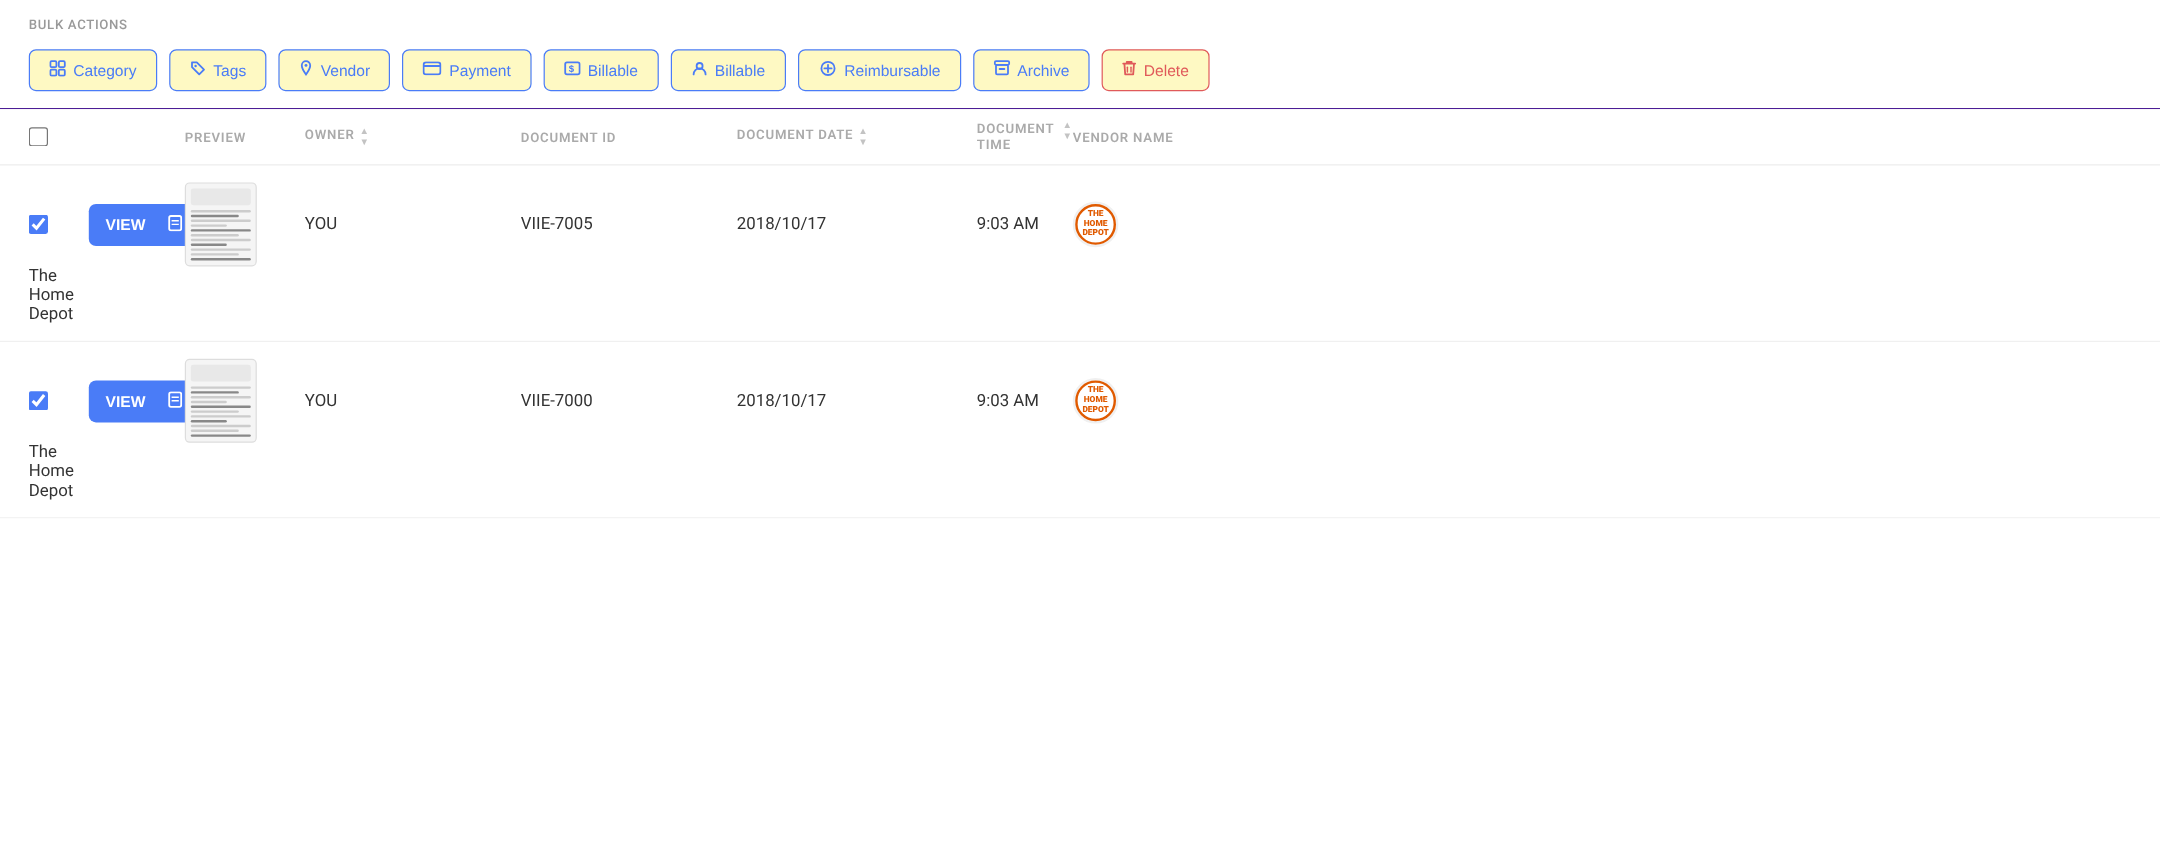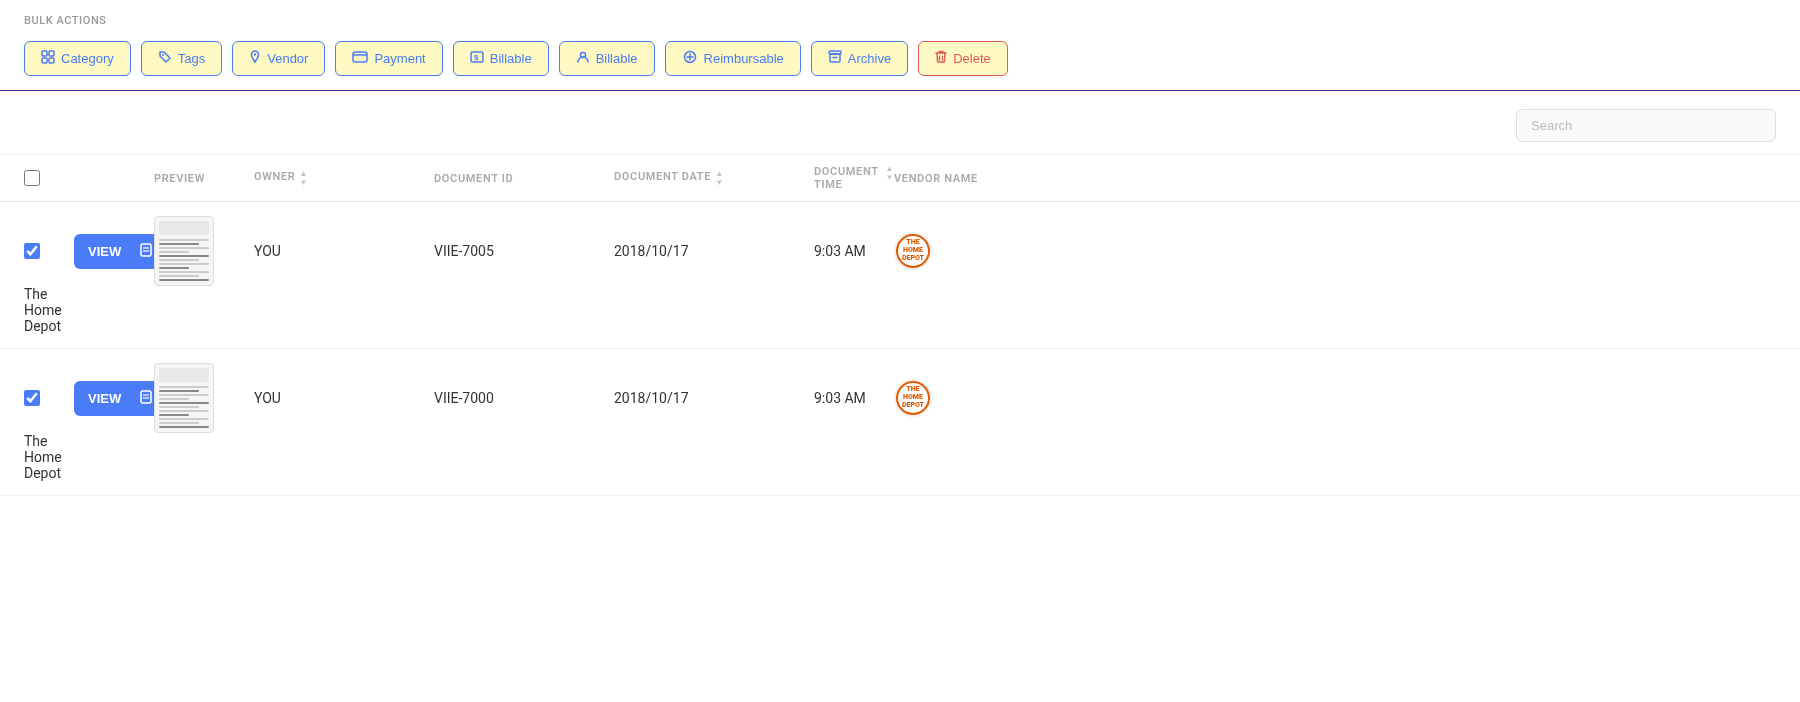--- a/index.html
+++ b/index.html
@@ -336,23 +336,20 @@
           <line x1="7.5" y1="6" x2="7.5" y2="10" stroke="#e05a5a" stroke-width="1.2" stroke-linecap="round"></line>
         </svg>
       </span>
       <span>Delete</span>
     </button>
   </div>
 </div>
 
 <div class="table-section">
 
-  <div class="search-row">
-    <input type="text" class="search-input" placeholder="Search" style="">
-  </div>
 
   <div class="table-header">
     <div class="checkbox-col">
       <input type="checkbox" style="">
     </div>
     <div class="col-header"></div>
     <div class="col-header">
       <span>PREVIEW</span>
     </div>
     <div class="col-header">

